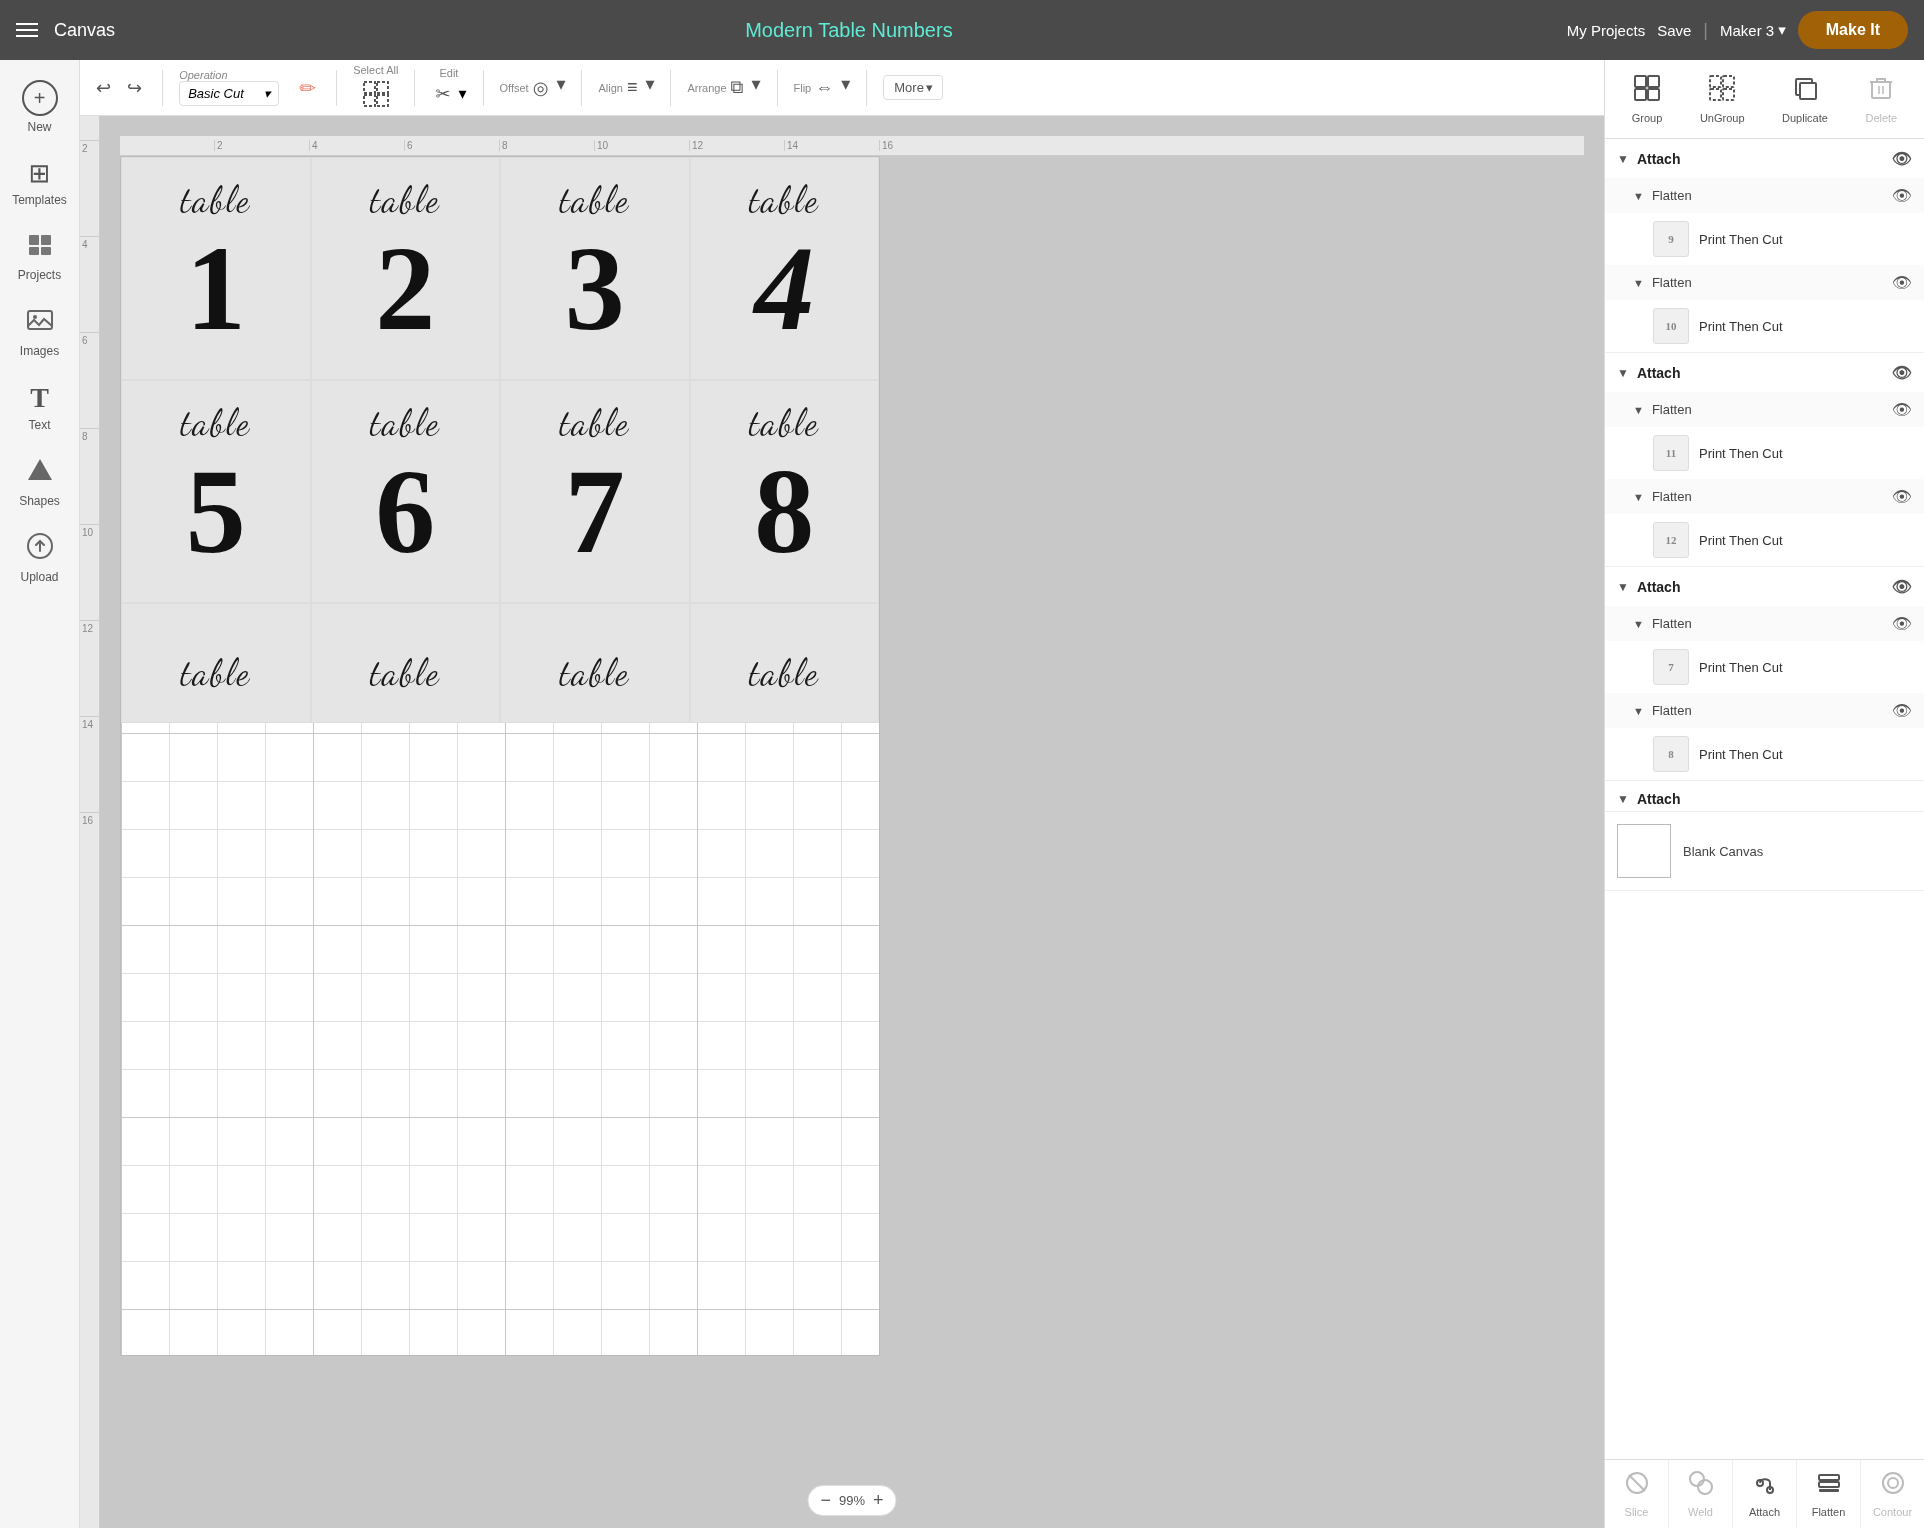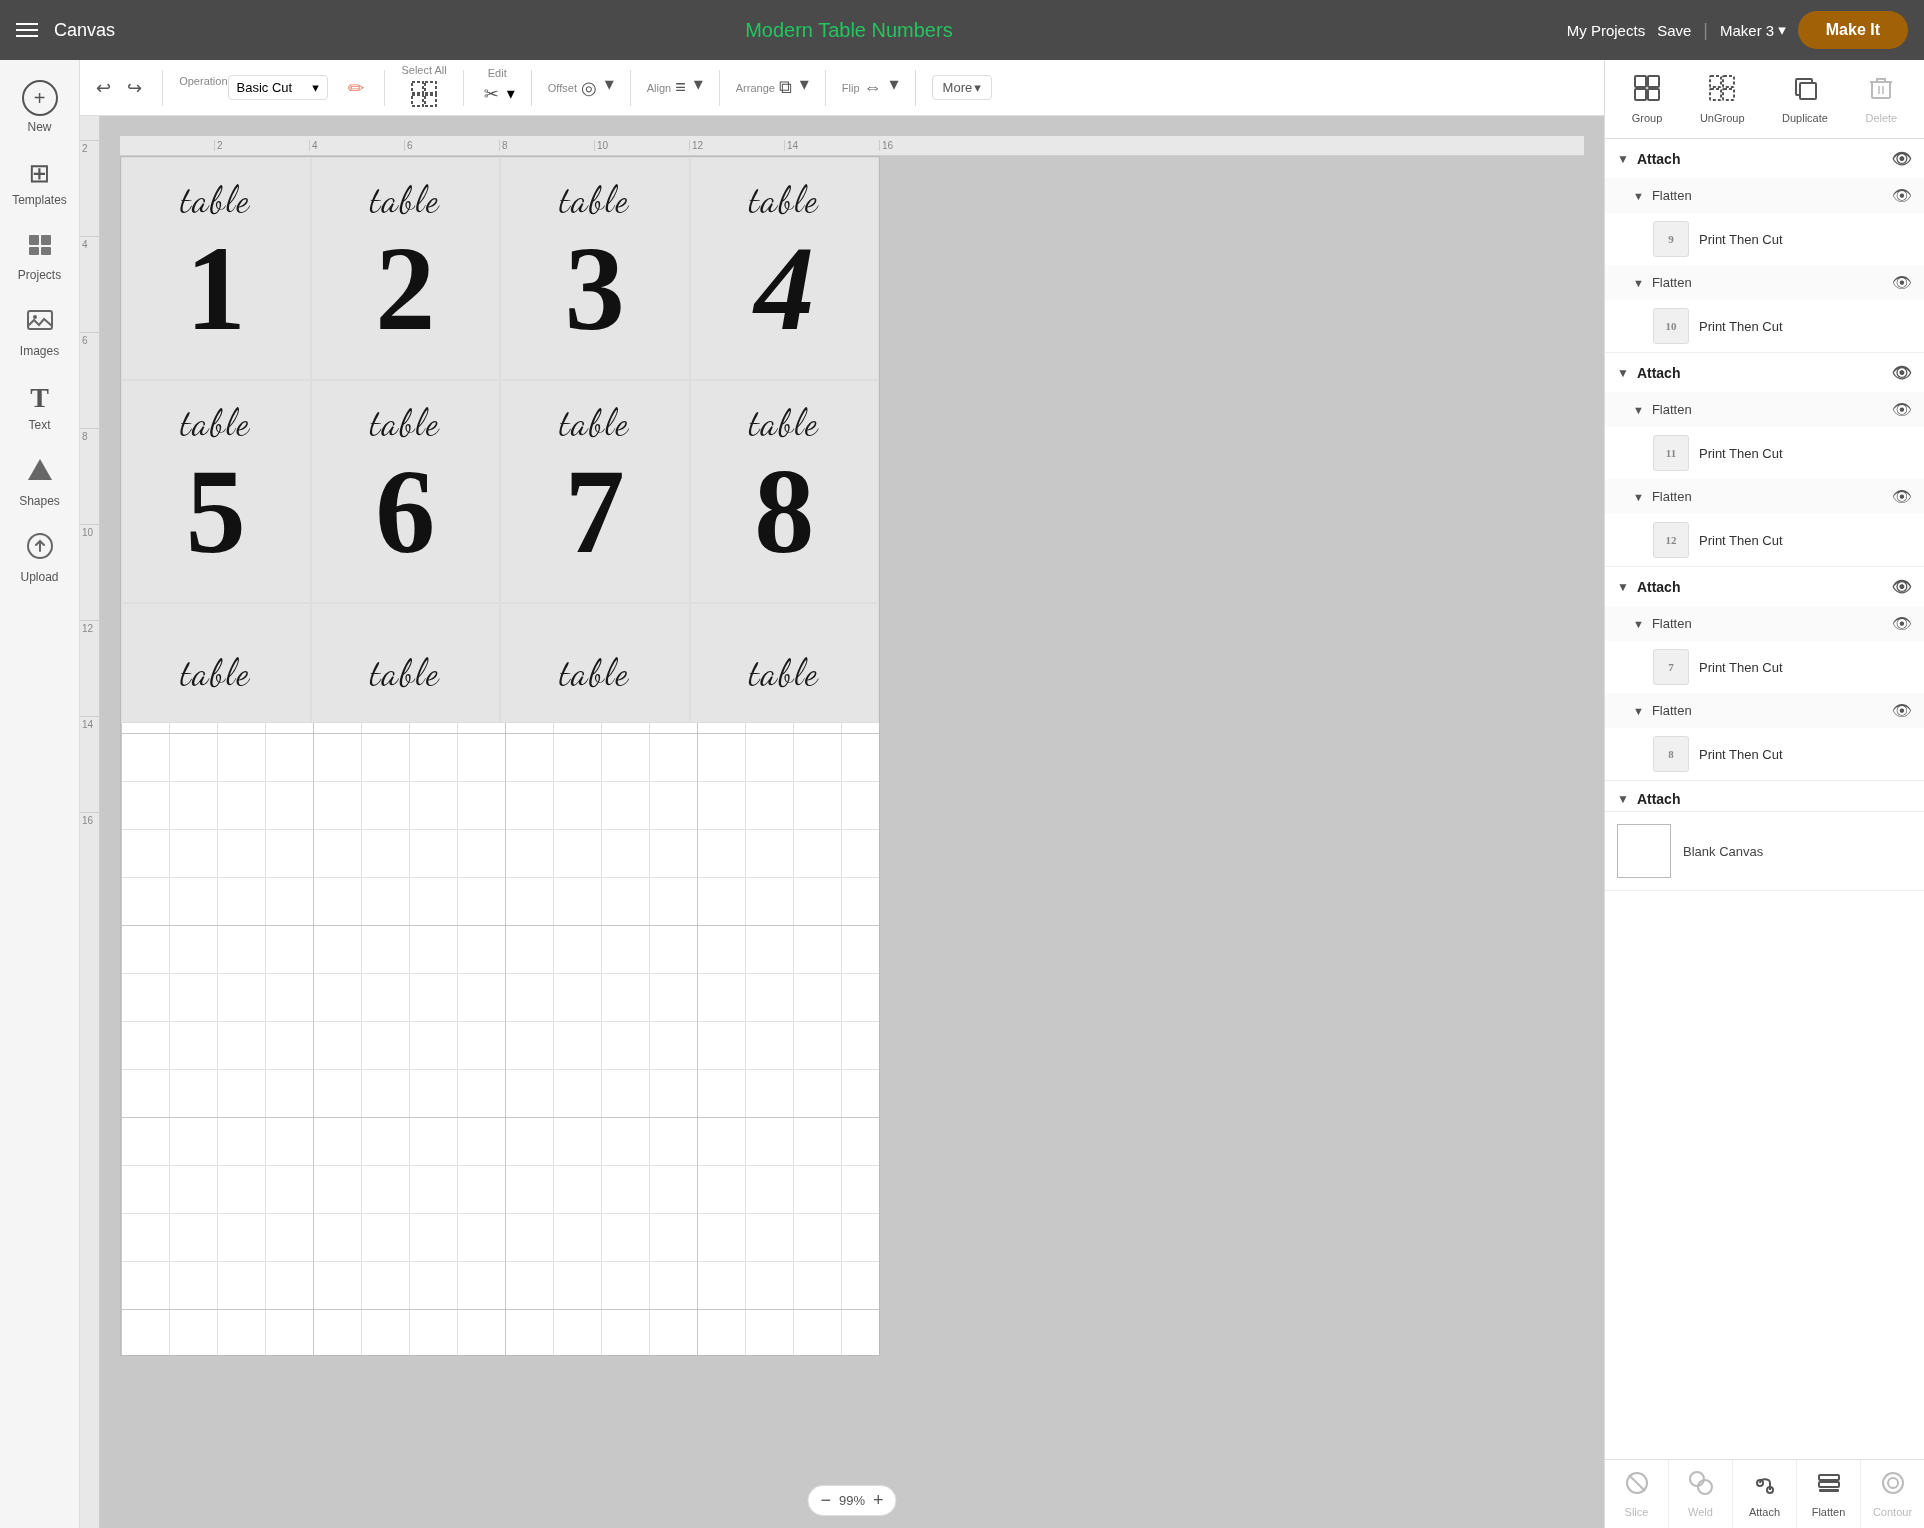--- a/index.html
+++ b/index.html
@@ -11,21 +11,21 @@
       height: 60px;
       display: flex;
       align-items: center;
       padding: 0 16px;
       flex-shrink: 0;
       gap: 16px;
     }
     .hamburger-icon { color: white; font-size: 22px; cursor: pointer; display: flex; flex-direction: column; gap: 4px; }
     .hamburger-icon span { display: block; width: 22px; height: 2px; background: white; }
     .nav-logo { color: white; font-size: 18px; font-weight: 400; margin-right: 16px; }
-    .nav-title { color: #22c55e; font-size: 20px; font-weight: 400; flex: 1; text-align: center; }
+    .nav-title { color: #5eead4; font-size: 20px; font-weight: 400; flex: 1; text-align: center; }
     .nav-right { display: flex; align-items: center; gap: 12px; }
     .nav-link { color: white; font-size: 15px; cursor: pointer; }
     .nav-separator { color: #888; font-size: 18px; }
     .maker-btn { color: white; font-size: 15px; cursor: pointer; display: flex; align-items: center; gap: 4px; }
     .make-it-btn { background: #a16207; color: white; border: none; border-radius: 24px; padding: 10px 28px; font-size: 16px; font-weight: 600; cursor: pointer; }
 
     
     .main-area { display: flex; flex: 1; overflow: hidden; }
 
     
@@ -64,21 +64,21 @@
       display: flex;
       align-items: center;
       padding: 0 12px;
       gap: 16px;
       flex-shrink: 0;
     }
     .toolbar-section { display: flex; align-items: center; gap: 8px; }
     .toolbar-divider { width: 1px; height: 36px; background: #ddd; }
     .icon-btn { background: none; border: none; cursor: pointer; padding: 4px; font-size: 18px; color: #555; display: flex; align-items: center; }
     .operation-select {
-      display: flex; flex-direction: row;
+      display: flex; flex-direction: column; font-style: italic;
     }
     .op-label { font-size: 11px; color: #888; }
     .op-dropdown { border: 1px solid #ddd; border-radius: 4px; padding: 4px 8px; font-size: 13px; display: flex; align-items: center; gap: 20px; cursor: pointer; }
     .select-all-section { display: flex; flex-direction: column; align-items: center; }
     .select-all-label { font-size: 11px; color: #888; }
     .edit-section { display: flex; flex-direction: column; align-items: center; }
     .edit-tools { display: flex; align-items: center; gap: 4px; }
     .section-label-group { display: flex; align-items: center; }
     .section-label-group .lbl { font-size: 11px; color: #888; }
     .section-label-group .icons { display: flex; gap: 4px; font-size: 18px; color: #555; }

